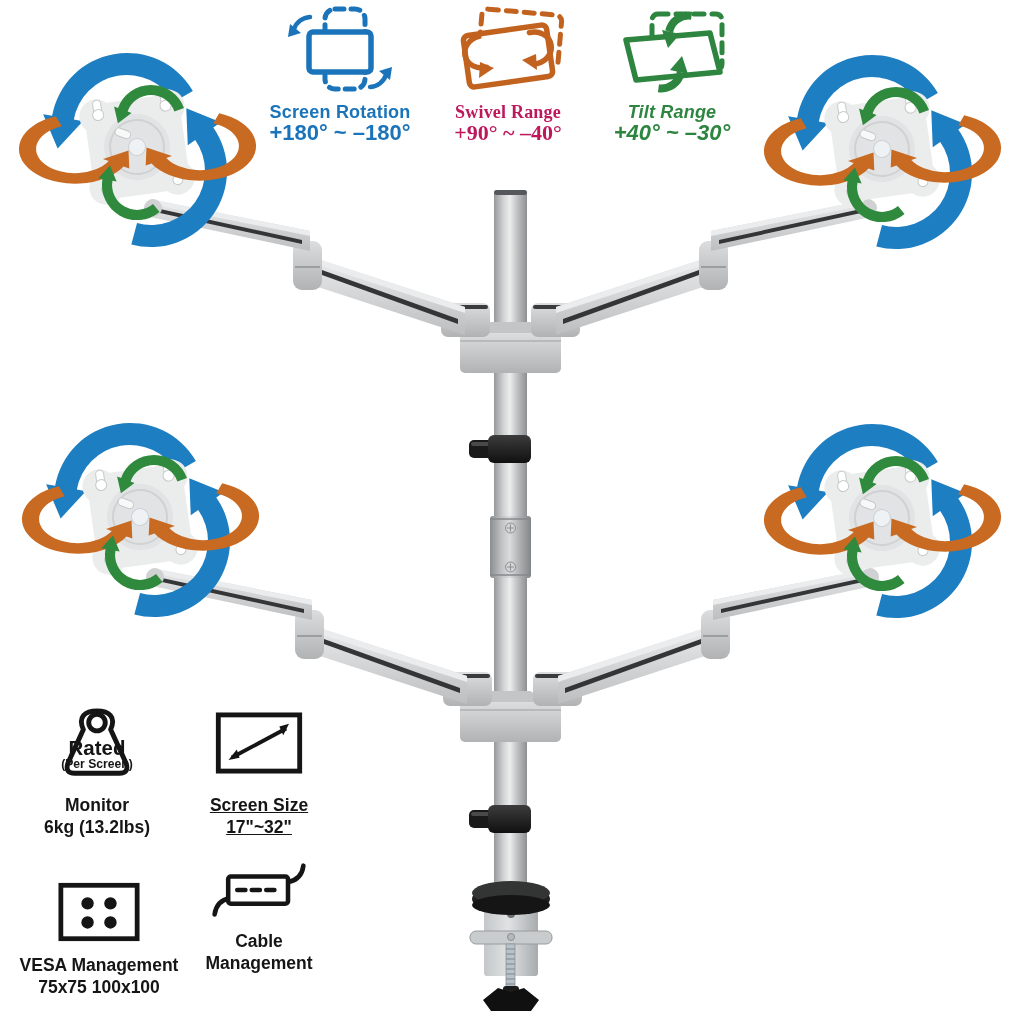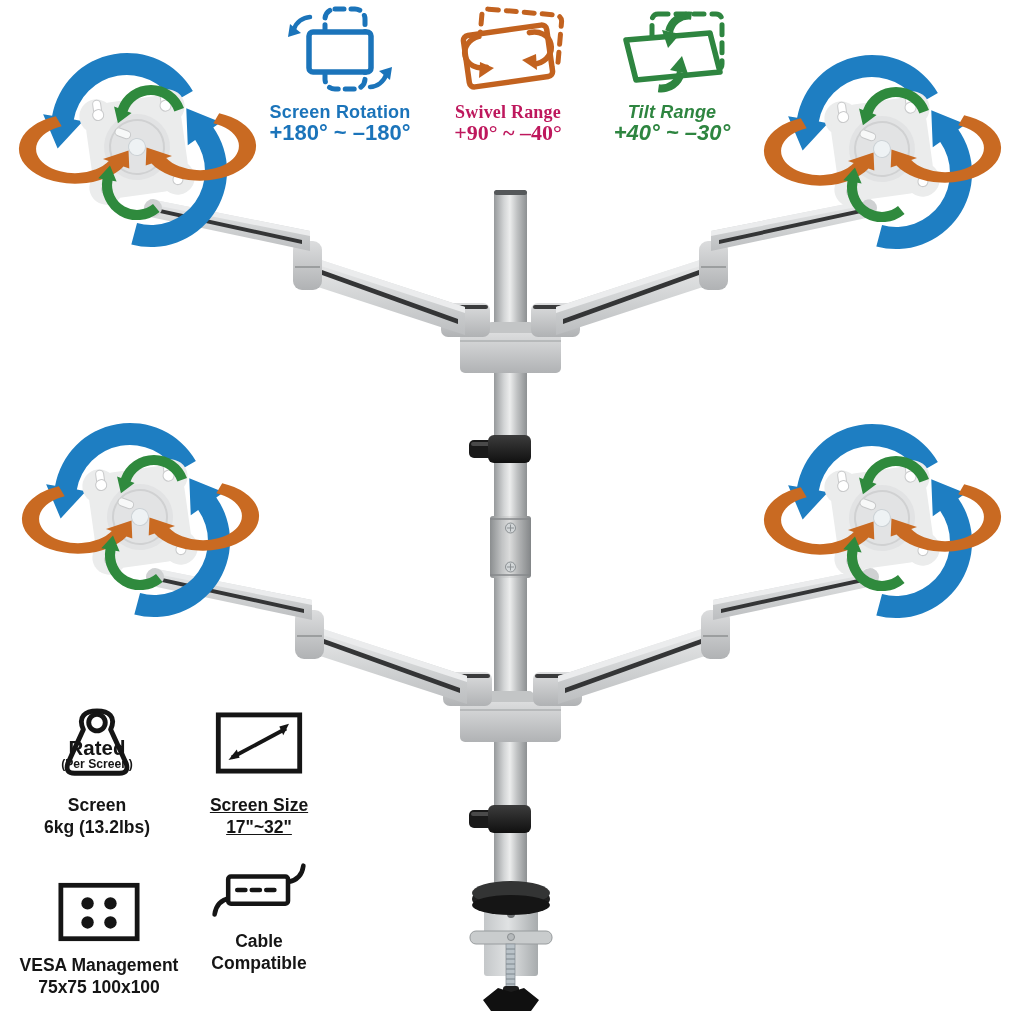--- a/index.html
+++ b/index.html
@@ -244,21 +244,21 @@
     <div class="icon-wrap" style="height:78px;">
       <svg width="118" height="76" viewBox="0 0 120 78">
         <g stroke="#151515" fill="none" stroke-width="5" stroke-linejoin="round">
           <path d="M46,22 C40,9 48,3 60,3 C72,3 80,9 74,22 L90,57 Q93,67 83,67 L37,67 Q27,67 30,57 Z"></path>
           <circle cx="60" cy="15" r="8.5"></circle>
         </g>
         <text x="60" y="48" text-anchor="middle" font-size="21" font-weight="bold" fill="#151515" font-family="Liberation Sans, sans-serif">Rated</text>
         <text x="60" y="62" text-anchor="middle" font-size="12.5" font-weight="bold" fill="#151515" font-family="Liberation Sans, sans-serif">(Per Screen)</text>
       </svg>
     </div>
-    <div class="t1">Screen</div>
+    <div class="t1">Monitor</div>
     <div class="t2">6kg (13.2lbs)</div>
   </div>
 
   <div class="f-bot" style="left:171px;top:712px;text-decoration:underline;">
     <div class="icon-wrap" style="height:74px;">
       <svg width="88" height="62" viewBox="0 0 90 64">
         <rect x="3" y="3" width="84" height="58" fill="#ffffff" stroke="#151515" stroke-width="5"></rect>
         <line x1="17" y1="47" x2="73" y2="17" stroke="#151515" stroke-width="4"></line>
         <polygon points="76,12 70,24 66,15" fill="#151515"></polygon>
         <polygon points="14,50 25,46 21,38" fill="#151515" transform="rotate(8 17 46)"></polygon>
@@ -287,16 +287,16 @@
       <svg width="104" height="58" viewBox="0 0 112 64">
         <g stroke="#151515" fill="none" stroke-width="5" stroke-linecap="round">
           <path d="M24,40 C12,42 8,50 7,58"></path>
           <path d="M88,22 C100,20 104,12 105,4"></path>
           <rect x="22" y="16" width="66" height="30" rx="3" fill="#ffffff"></rect>
           <line x1="32" y1="31" x2="80" y2="31" stroke-dasharray="9 7"></line>
         </g>
       </svg>
     </div>
     <div class="t1">Cable</div>
-    <div class="t2">Compatible</div>
+    <div class="t2">Management</div>
   </div>
 
 </div>
 
 </body></html>

